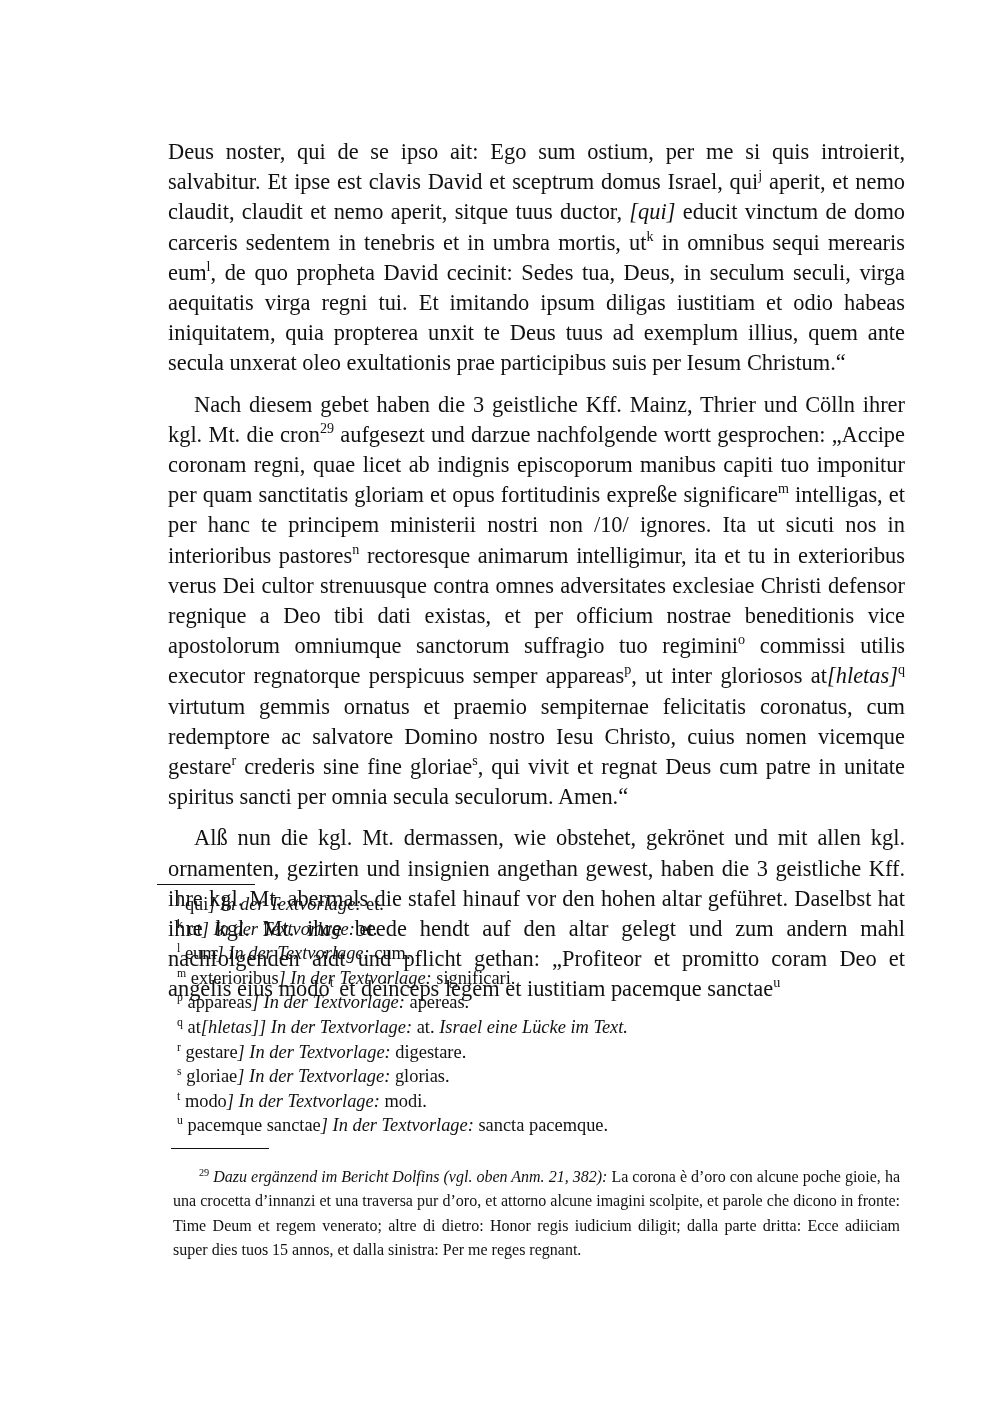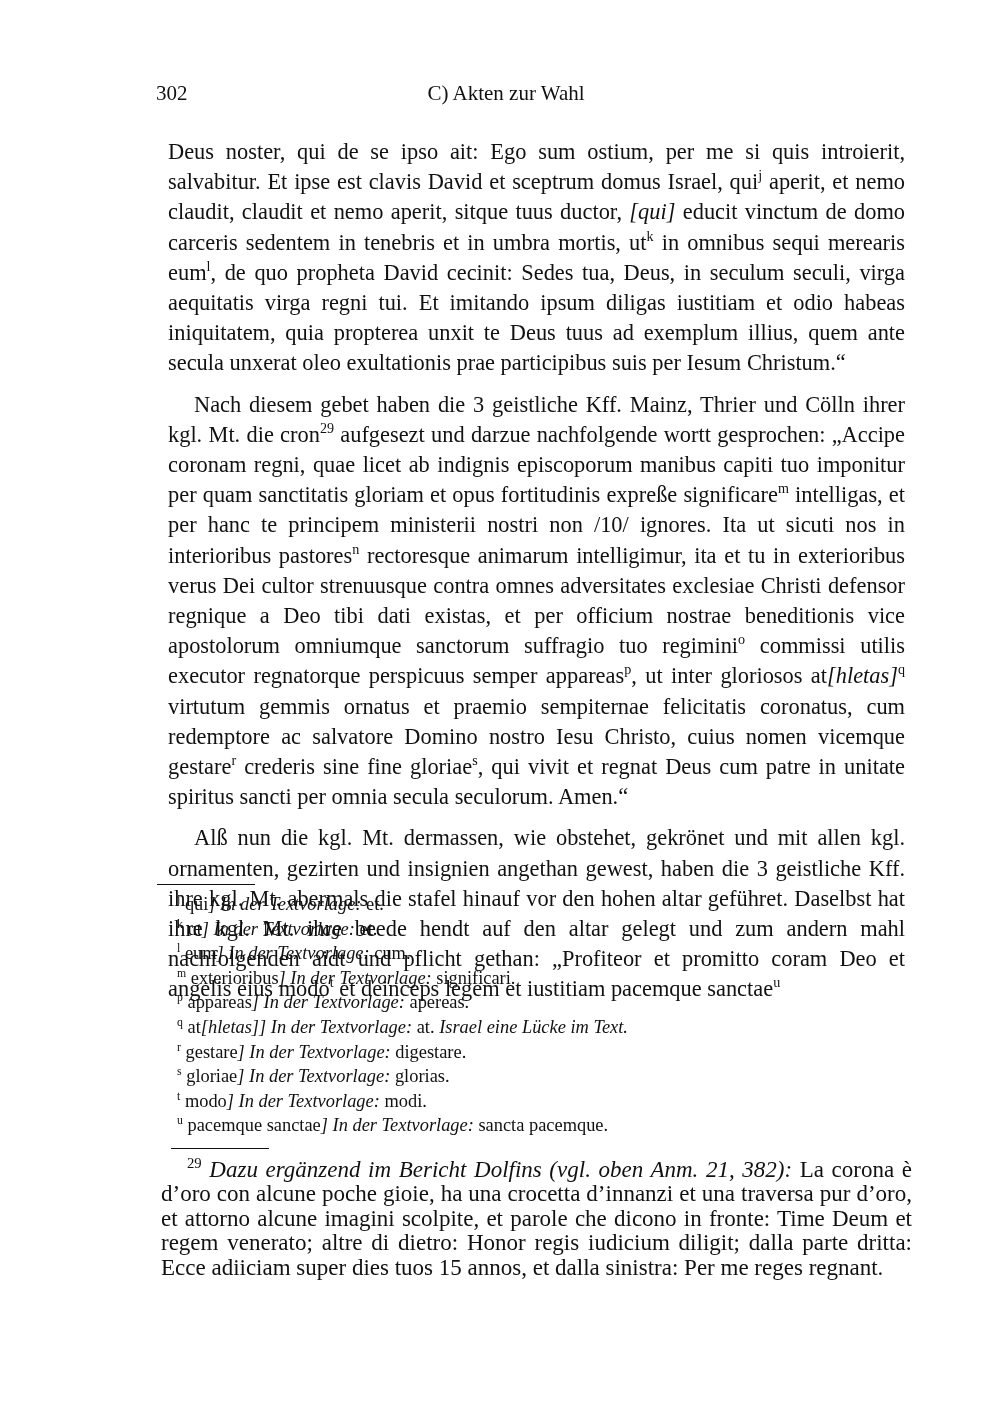--- a/index.html
+++ b/index.html
@@ -105,41 +105,37 @@
     top: 1148px;
     width: 759px;
   }
   .note-rule {
     width: 98px;
     height: 1px;
     background: #111111;
     margin: 0 0 9px 14px;
   }
   p.note {
-    margin: 4px;
-    font-size: 23px;
+    margin: 16px;
+    font-size: 16px;
     line-height: 24.4px;
     text-align: justify;
     text-indent: 26px;
     hyphens: none;
   }
   p.note sup {
     font-size: 0.64em;
     vertical-align: 0.62em;
   }
 </style>
 </head>
 <body>
 
 <div class="page">
 
-  <div class="runhead">
-    <span class="folio">302</span>
-    <span class="shorttitle">C) Akten zur Wahl</span>
-  </div>
 
   <div class="body-block" id="body-block">
       <p class="para"><span>Deus noster, qui de se ipso ait: Ego sum ostium, per me si quis introierit, salvabitur. Et ipse est clavis David et sceptrum domus Israel, qui</span><sup>j</sup><span> aperit, et nemo claudit, claudit et nemo aperit, sitque tuus ductor, </span><i>[qui]</i><span> educit vinctum de domo carceris sedentem in tenebris et in umbra mortis, ut</span><sup>k</sup><span> in omnibus sequi merearis eum</span><sup>l</sup><span>, de quo propheta David cecinit: Sedes tua, Deus, in seculum seculi, virga aequitatis virga regni tui. Et imitando ipsum diligas iustitiam et odio habeas iniquitatem, quia propterea unxit te Deus tuus ad exemplum illius, quem ante secula unxerat oleo exultationis prae participibus suis per Iesum Christum.“</span></p>
       <p class="para indent"><span>Nach diesem gebet haben die 3 geistliche Kff. Mainz, Thrier und Cölln ihrer kgl. Mt. die cron</span><sup>29</sup><span> aufgesezt und darzue nachfolgende wortt gesprochen: „Accipe coronam regni, quae licet ab indignis episcoporum manibus capiti tuo imponitur per quam sanctitatis gloriam et opus fortitudinis expreße significare</span><sup>m</sup><span> intelligas, et per hanc te principem ministerii nostri non /10/ ignores. Ita ut sicuti nos in interioribus pastores</span><sup>n</sup><span> rectoresque animarum intelligimur, ita et tu in exterioribus verus Dei cultor strenuusque contra omnes adversitates exclesiae Christi defensor regnique a Deo tibi dati existas, et per officium nostrae beneditionis vice apostolorum omniumque sanctorum suffragio tuo regimini</span><sup>o</sup><span> commissi utilis executor regnatorque perspicuus semper appareas</span><sup>p</sup><span>, ut inter gloriosos at</span><i>[hletas]</i><sup>q</sup><span> virtutum gemmis ornatus et praemio sempiternae felicitatis coronatus, cum redemptore ac salvatore Domino nostro Iesu Christo, cuius nomen vicemque gestare</span><sup>r</sup><span> crederis sine fine gloriae</span><sup>s</sup><span>, qui vivit et regnat Deus cum patre in unitate spiritus sancti per omnia secula seculorum. Amen.“</span></p>
       <p class="para indent"><span>Alß nun die kgl. Mt. dermassen, wie obstehet, gekrönet und mit allen kgl. ornamenten, gezirten und insignien angethan gewest, haben die 3 geistliche Kff. ihre kgl. Mt. abermals die stafel hinauf vor den hohen altar geführet. Daselbst hat ihre kgl. Mt. ihre beede hendt auf den altar gelegt und zum andern mahl nachfolgenden aidt und pflicht gethan: „Profiteor et promitto coram Deo et angelis eius modo</span><sup>t</sup><span> et deinceps legem et iustitiam pacemque sanctae</span><sup>u</sup></p>
     </div>
 
   <div class="app-block">
     <div class="rule"></div>
     <div id="app-list">

